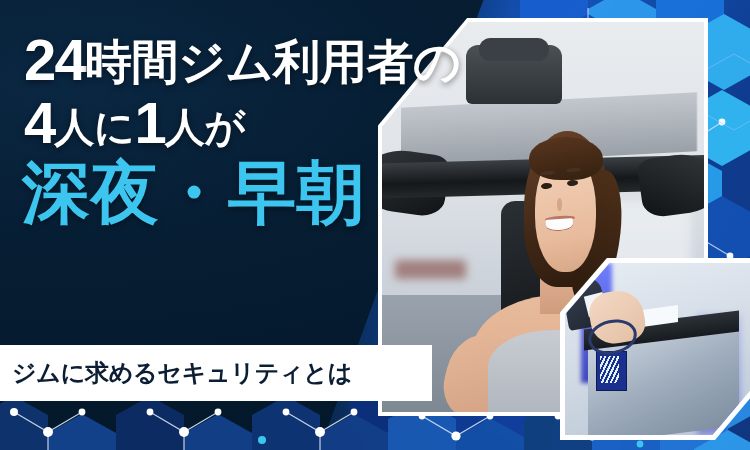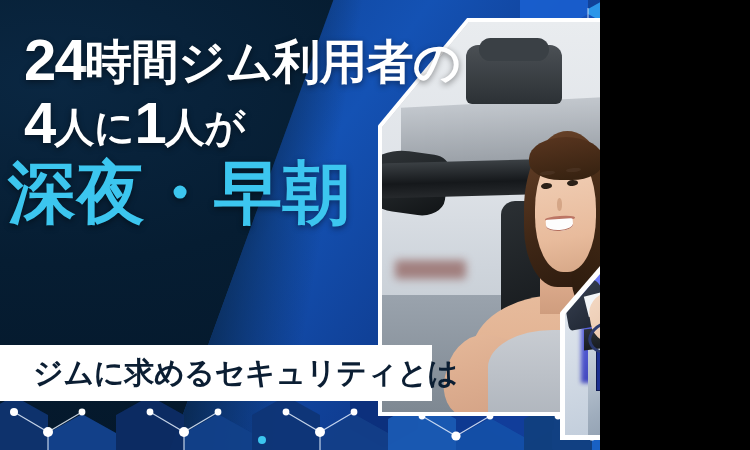--- a/index.html
+++ b/index.html
@@ -1,18 +1,18 @@
 <!DOCTYPE html>
 <html><head>
 <meta charset="utf-8">
 <style>
   html,body{margin:0;padding:0;background:#000;}
   #banner{
     position:relative;
-    width:600px;height:450px;
+    width:750px;height:450px;
     overflow:hidden;
     font-family:"Liberation Sans","DejaVu Sans",sans-serif;
     background:#4c1d95;
   }
 
   
   .bg-base{
     position:absolute;inset:0;
     background:
       radial-gradient(120% 90% at 8% 18%, #0a2742 0%, #061d32 45%, #04172a 100%);
@@ -166,32 +166,32 @@
   .line{
     color:#ffffff;white-space:nowrap;position:absolute;
     text-shadow:0 2px 6px rgba(0,0,0,.45);
     font-weight:700;letter-spacing:-0.01em;
   }
   .l1{left:24px;top:31px;font-size:47px;line-height:1;}
   .l1 .big{font-size:58px;font-weight:700;letter-spacing:-0.03em;vertical-align:-2px;}
   .l2{left:24px;top:94px;font-size:47px;line-height:1;}
   .l2 .big{font-size:58px;font-weight:700;letter-spacing:-0.03em;vertical-align:-2px;}
   .l2 .sm{font-size:40px;}
-  .l3{left:8px;top:158px;font-size:68px;line-height:1;color:#3cc6ef;font-weight:700;letter-spacing:0.01em;}
+  .l3{left:22px;top:158px;font-size:68px;line-height:1;color:#3cc6ef;font-weight:700;letter-spacing:0.01em;}
   .l4{left:24px;top:246px;font-size:44px;line-height:1;}
   .l4 .big{font-size:66px;font-weight:700;letter-spacing:-0.01em;vertical-align:-6px;}
 
   
   .sub-banner{
     position:absolute;left:0;top:345px;width:432px;height:56px;
     background:#ffffff;display:flex;align-items:center;
   }
   .sub-banner .txt{
-    color:#0b1e33;font-size:30px;font-weight:700;letter-spacing:-0.01em;
-    padding-left:33px;white-space:nowrap;
+    color:#0b1e33;font-size:24px;font-weight:700;letter-spacing:-0.01em;
+    padding-left:12px;white-space:nowrap;
   }
 </style>
 </head>
 <body>
 
 <div id="banner">
 
   <div class="bg-base"></div>
   <div class="bg-right"></div>
   <div class="bg-right-fade"></div>

